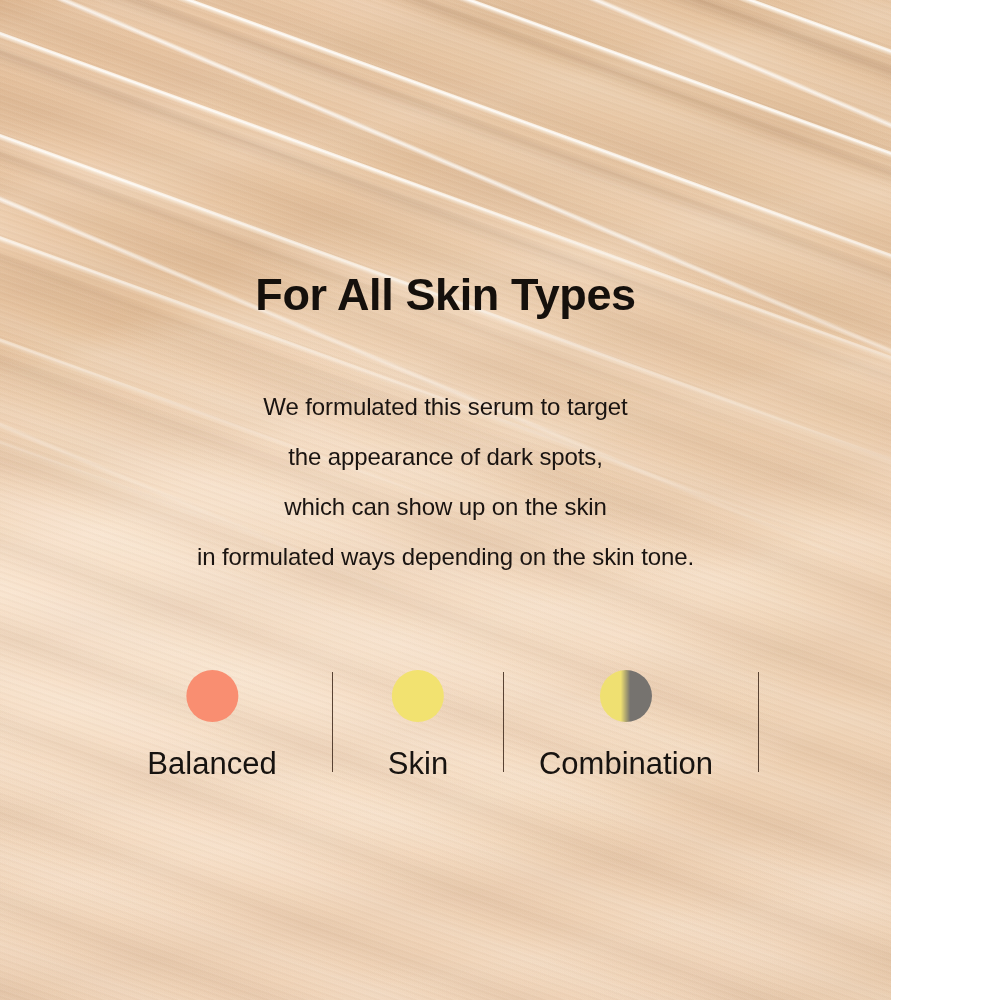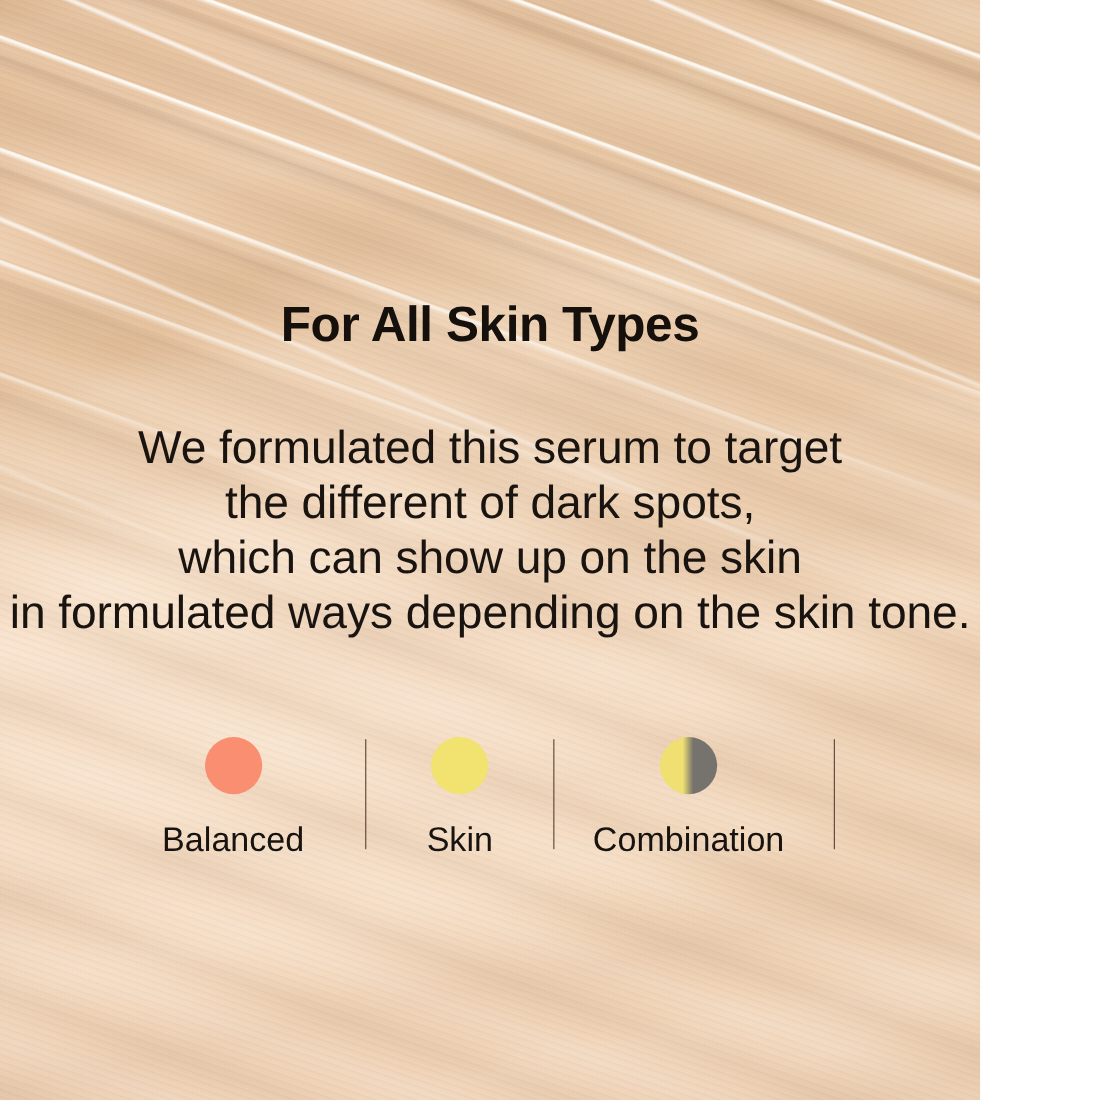--- a/index.html
+++ b/index.html
@@ -156,21 +156,21 @@
     font-weight:700;
     letter-spacing:-0.4px;
     color:#15100c;
     line-height:1;
   }
 
   .paragraph {
     position:absolute;
     top:382px; left:0; right:0;
     text-align:center;
-    font-size:42px;
+    font-size:24px;
     font-weight:400;
     line-height:50px;
     color:#1a1411;
     letter-spacing:-0.1px;
   }
   .paragraph .pline { display:block; white-space:nowrap; }
 
   
   .types {
     position:absolute;
@@ -219,21 +219,21 @@
   <div class="bg-layer bg-spec"></div>
   <div class="bg-layer bg-spec2"></div>
   <div class="bg-layer bg-vig"></div>
 
   <div class="content">
 
     <h1 class="headline">For All Skin Types</h1>
 
     <p class="paragraph">
       <span class="pline">We formulated this serum to target</span>
-      <span class="pline">the different of dark spots,</span>
+      <span class="pline">the appearance of dark spots,</span>
       <span class="pline">which can show up on the skin</span>
       <span class="pline">in formulated ways depending on the skin tone.</span>
     </p>
 
     <div class="types" id="types-row">
         <div class="divider" style="left: 332px; background: rgb(75, 53, 39);"></div>
         <div class="divider" style="left: 503px; background: rgb(75, 53, 39);"></div>
         <div class="divider" style="left: 758px; background: rgb(75, 53, 39);"></div>
         <div class="type-item" style="left: 212px;">
           <div class="dot" style="background: rgb(249, 142, 113);"></div>

